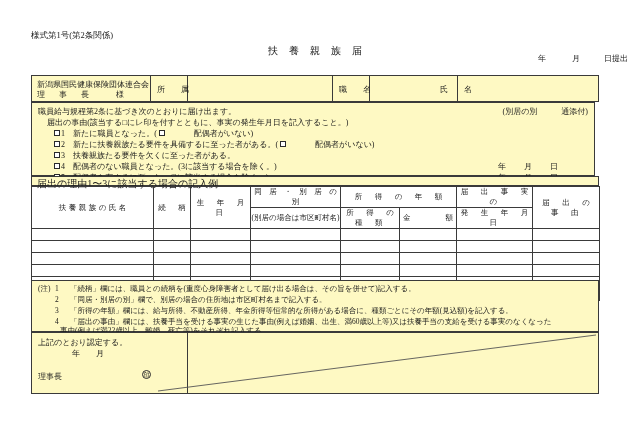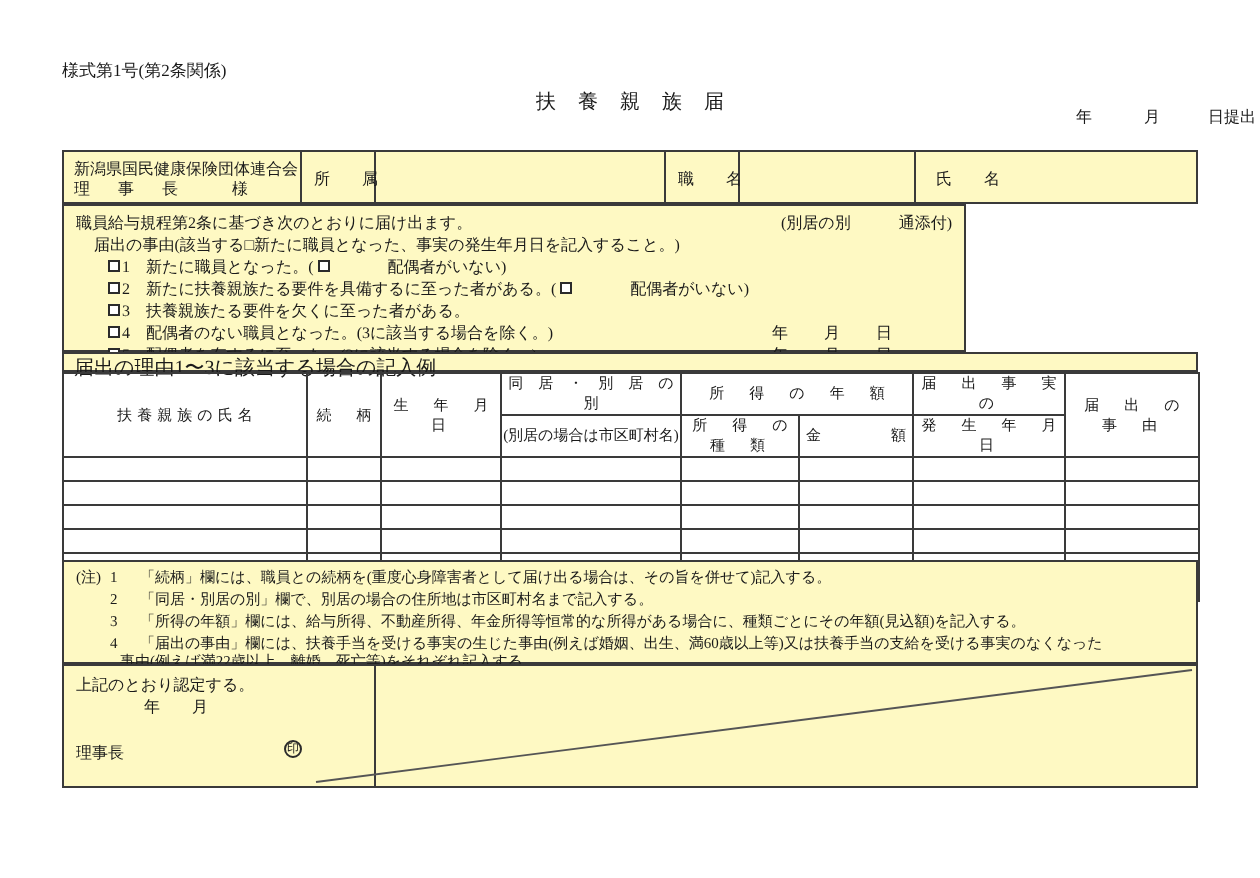--- a/index.html
+++ b/index.html
@@ -30,21 +30,21 @@
 
   
   #addressee-box{left:31px;top:75px;width:568px;height:27px;}
   .vline{position:absolute;top:0;bottom:0;width:0;border-left:1px solid #3a3a3a;}
   #assoc-name{left:5px;top:3px;font-size:8px;}
   #assoc-role{left:5px;top:13px;font-size:8px;letter-spacing:3px;}
   #assoc-sama{left:84px;top:13px;font-size:8px;}
   .fld-label{font-size:8px;letter-spacing:4px;}
 
   
-  #statement-box{left:31px;top:102px;width:452px;height:74px;}
+  #statement-box{left:31px;top:102px;width:564px;height:74px;}
   #intro-line{left:6px;top:3px;font-size:8px;}
   #cert-note{right:6px;top:3px;font-size:8px;}
   #reason-head{left:15px;top:14px;font-size:8px;}
   .chk-row{position:absolute;font-size:8px;left:22px;}
   .cbx{display:inline-block;width:6px;height:6px;border:1px solid #2b2b2b;
        box-sizing:border-box;vertical-align:0px;margin-right:1px;background:#fff;}
   .chk-num{display:inline-block;width:12px;}
   .ymd{position:absolute;font-size:8px;right:36px;}
   .ymd i{font-style:normal;display:inline-block;width:26px;text-align:left;}
 
@@ -106,28 +106,28 @@
     <div class="t fs8" id="assoc-name">新潟県国民健康保険団体連合会</div>
     <div class="t fs8" id="assoc-role">理　事　長</div>
     <div class="t fs8" id="assoc-sama">様</div>
 
     <div class="t fld-label" style="left:125px;top:8px;">所　属</div>
     <div class="t fs8" style="left:160px;top:8px;"></div>
 
     <div class="t fld-label" style="left:307px;top:8px;">職　名</div>
     <div class="t fs8" style="left:342px;top:8px;"></div>
 
-    <div class="t fld-label" style="left:436px;top:8px;">氏　名</div>
+    <div class="t fld-label" style="left:408px;top:8px;">氏　名</div>
     <div class="t fs8" style="left:470px;top:8px;"></div>
   </div>
 
   <div class="frame" id="statement-box">
     <div class="t fs8" id="intro-line">職員給与規程第2条に基づき次のとおりに届け出ます。</div>
     <div class="t fs8" id="cert-note">(別居の別　　　通添付)</div>
-    <div class="t fs8" id="reason-head">届出の事由(該当する□新たに職員となった、事実の発生年月日を記入すること。)</div>
+    <div class="t fs8" id="reason-head">届出の事由(該当する□にレ印を付すとともに、事実の発生年月日を記入すること。)</div>
 
     <div class="chk-row" style="top:25px;">
       <span class="cbx"></span><span class="chk-num">1</span><span>新たに職員となった。(</span><span class="cbx" style="margin-left:2px;"></span><span style="display:inline-block;width:28px;"></span><span>配偶者がいない)</span>
     </div>
 
     <div class="chk-row" style="top:36px;">
       <span class="cbx"></span><span class="chk-num">2</span><span>新たに扶養親族たる要件を具備するに至った者がある。(</span><span class="cbx" style="margin-left:2px;"></span><span style="display:inline-block;width:28px;"></span><span>配偶者がいない)</span>
     </div>
 
     <div class="chk-row" style="top:47px;">

